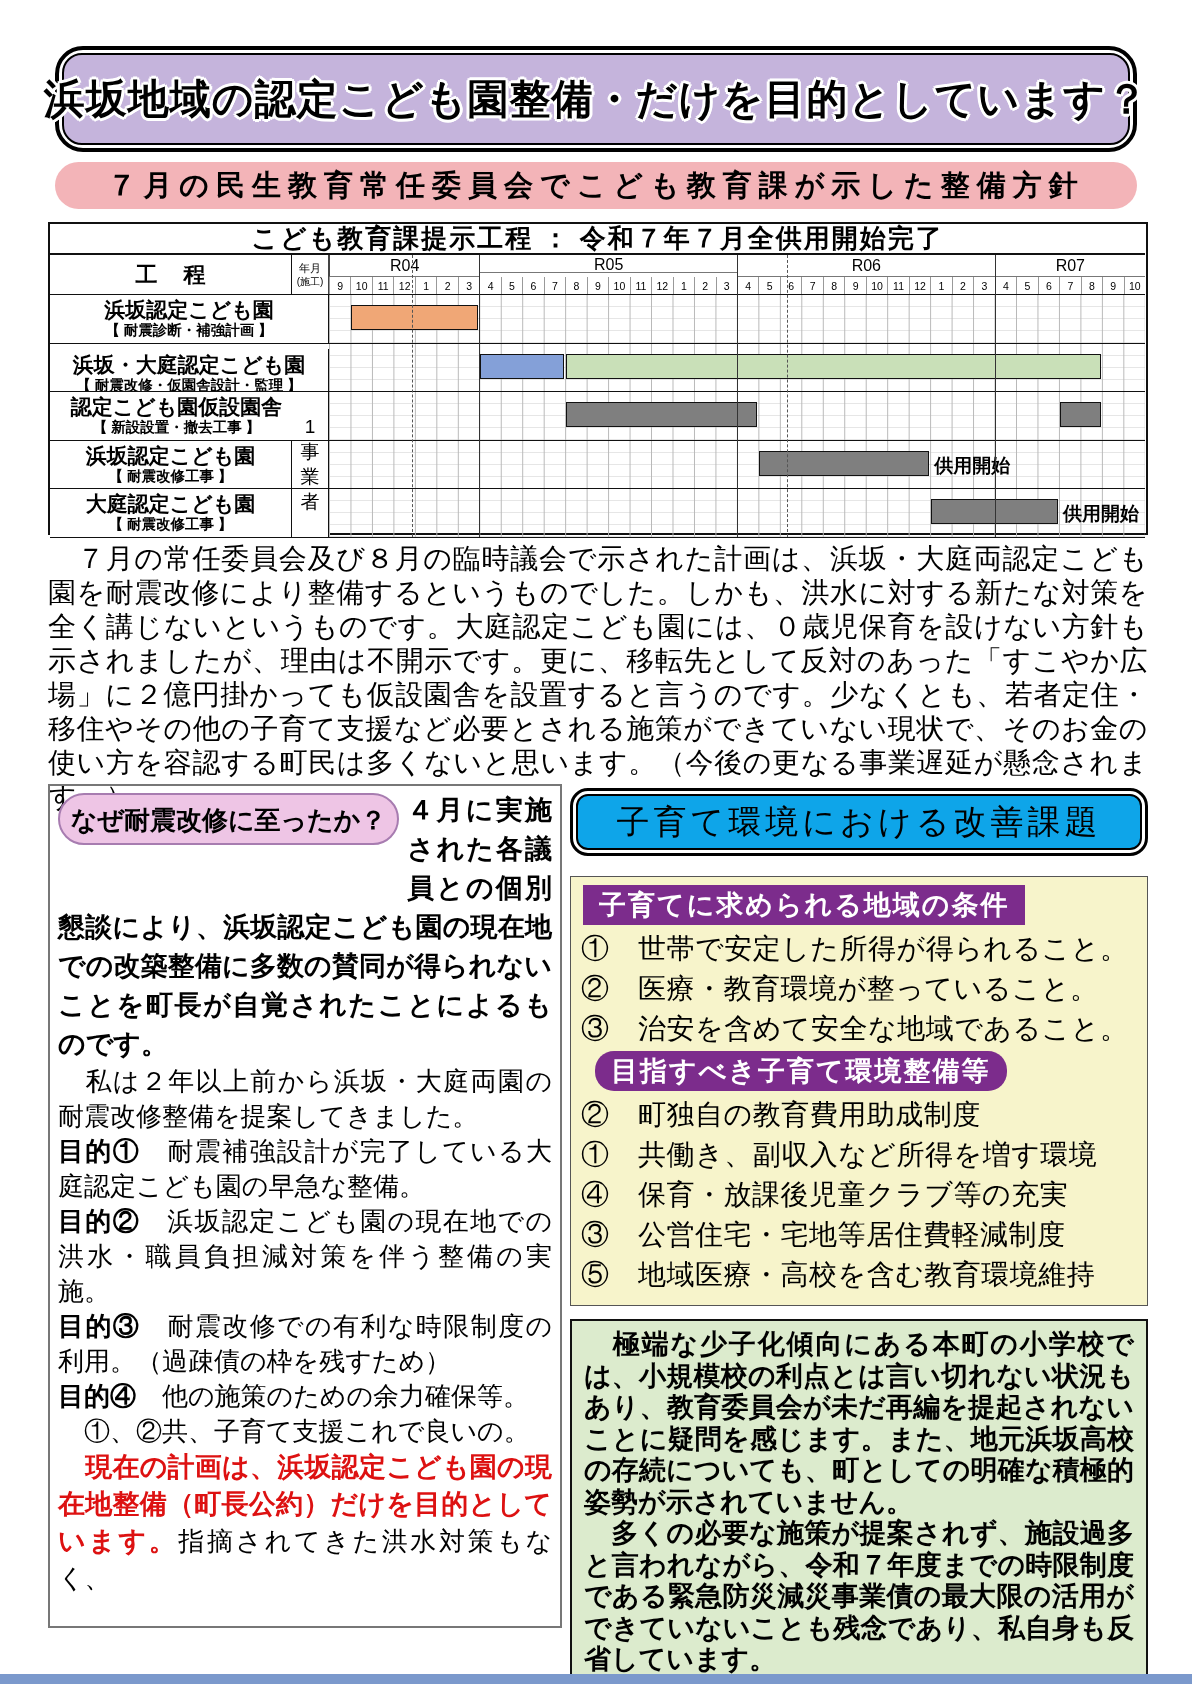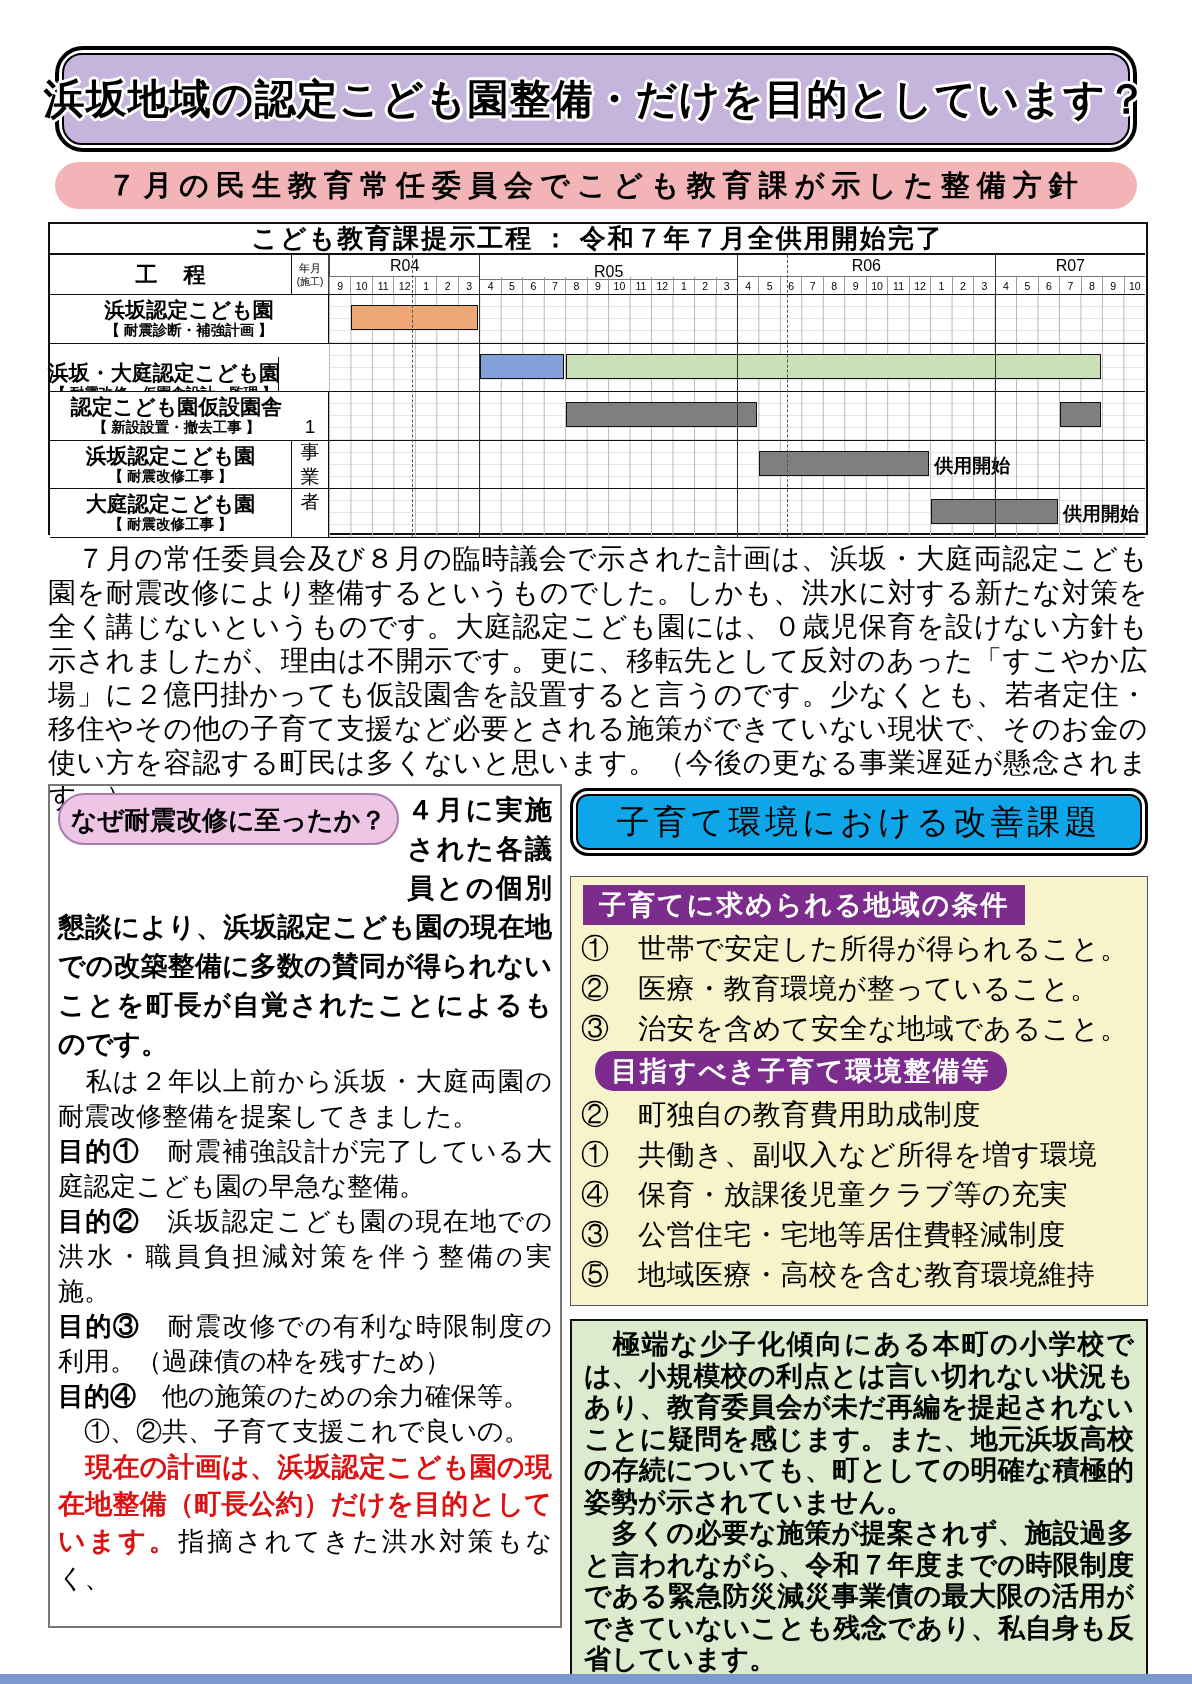--- a/index.html
+++ b/index.html
@@ -115,21 +115,21 @@
       <div style="font-size: 10px;">(施工)</div>
     </div>
     <div class="g-abs g-year" style="left: 279px; top: 31px; width: 150.316px; height: 22px;">R04</div>
     <div class="g-abs g-month" style="left: 279px; top: 53px; width: 21.4737px; height: 17px;">9</div>
     <div class="g-abs g-month" style="left: 300.474px; top: 53px; width: 21.4737px; height: 17px;">10</div>
     <div class="g-abs g-month" style="left: 321.947px; top: 53px; width: 21.4737px; height: 17px;">11</div>
     <div class="g-abs g-month" style="left: 343.421px; top: 53px; width: 21.4737px; height: 17px;">12</div>
     <div class="g-abs g-month" style="left: 364.895px; top: 53px; width: 21.4737px; height: 17px;">1</div>
     <div class="g-abs g-month" style="left: 386.368px; top: 53px; width: 21.4737px; height: 17px;">2</div>
     <div class="g-abs g-month" style="left: 407.842px; top: 53px; width: 21.4737px; height: 17px;">3</div>
-    <div class="g-abs g-year" style="left: 429.316px; top: 40px; width: 257.684px; height: 16px;">R05</div>
+    <div class="g-abs g-year" style="left: 429.316px; top: 33px; width: 257.684px; height: 16px;">R05</div>
     <div class="g-abs g-month" style="left: 429.316px; top: 53px; width: 21.4737px; height: 17px;">4</div>
     <div class="g-abs g-month" style="left: 450.789px; top: 53px; width: 21.4737px; height: 17px;">5</div>
     <div class="g-abs g-month" style="left: 472.263px; top: 53px; width: 21.4737px; height: 17px;">6</div>
     <div class="g-abs g-month" style="left: 493.737px; top: 53px; width: 21.4737px; height: 17px;">7</div>
     <div class="g-abs g-month" style="left: 515.211px; top: 53px; width: 21.4737px; height: 17px;">8</div>
     <div class="g-abs g-month" style="left: 536.684px; top: 53px; width: 21.4737px; height: 17px;">9</div>
     <div class="g-abs g-month" style="left: 558.158px; top: 53px; width: 21.4737px; height: 17px;">10</div>
     <div class="g-abs g-month" style="left: 579.632px; top: 53px; width: 21.4737px; height: 17px;">11</div>
     <div class="g-abs g-month" style="left: 601.105px; top: 53px; width: 21.4737px; height: 17px;">12</div>
     <div class="g-abs g-month" style="left: 622.579px; top: 53px; width: 21.4737px; height: 17px;">1</div>
@@ -155,21 +155,21 @@
     <div class="g-abs g-month" style="left: 1009.11px; top: 53px; width: 21.4737px; height: 17px;">7</div>
     <div class="g-abs g-month" style="left: 1030.58px; top: 53px; width: 21.4737px; height: 17px;">8</div>
     <div class="g-abs g-month" style="left: 1052.05px; top: 53px; width: 21.4737px; height: 17px;">9</div>
     <div class="g-abs g-month" style="left: 1073.53px; top: 53px; width: 21.4737px; height: 17px;">10</div>
     <div class="g-abs g-name" style="left: 0px; top: 70px; width: 279px; height: 48.6px;">
       <div class="nm">浜坂認定こども園</div>
       <div class="sb">【 耐震診断・補強計画 】</div>
     </div>
     <div class="g-abs g-chart" style="left: 279px; top: 70px; width: 816px; height: 48.6px;"></div>
     <div class="g-abs g-bar" style="left: 301.474px; top: 81px; width: 126.842px; height: 25px; background: rgb(240, 167, 118);"></div>
-    <div class="g-abs g-name" style="left: 0px; top: 133px; width: 229px; height: 48.6px;">
+    <div class="g-abs g-name" style="left: 0px; top: 125px; width: 279px; height: 48.6px;">
       <div class="nm">浜坂・大庭認定こども園</div>
       <div class="sb">【 耐震改修・仮園舎設計・監理 】</div>
     </div>
     <div class="g-abs g-chart" style="left: 279px; top: 118.6px; width: 816px; height: 48.6px;"></div>
     <div class="g-abs g-bar" style="left: 430.316px; top: 129.6px; width: 83.8947px; height: 25px; background: rgb(132, 160, 216);"></div>
     <div class="g-abs g-bar" style="left: 516.211px; top: 129.6px; width: 534.842px; height: 25px; background: rgb(201, 224, 184);"></div>
     <div class="g-abs g-name" style="left: 0px; top: 167.2px; width: 254px; height: 48.6px;">
       <div class="nm">認定こども園仮設園舎</div>
       <div class="sb">【 新設設置・撤去工事 】</div>
     </div>

